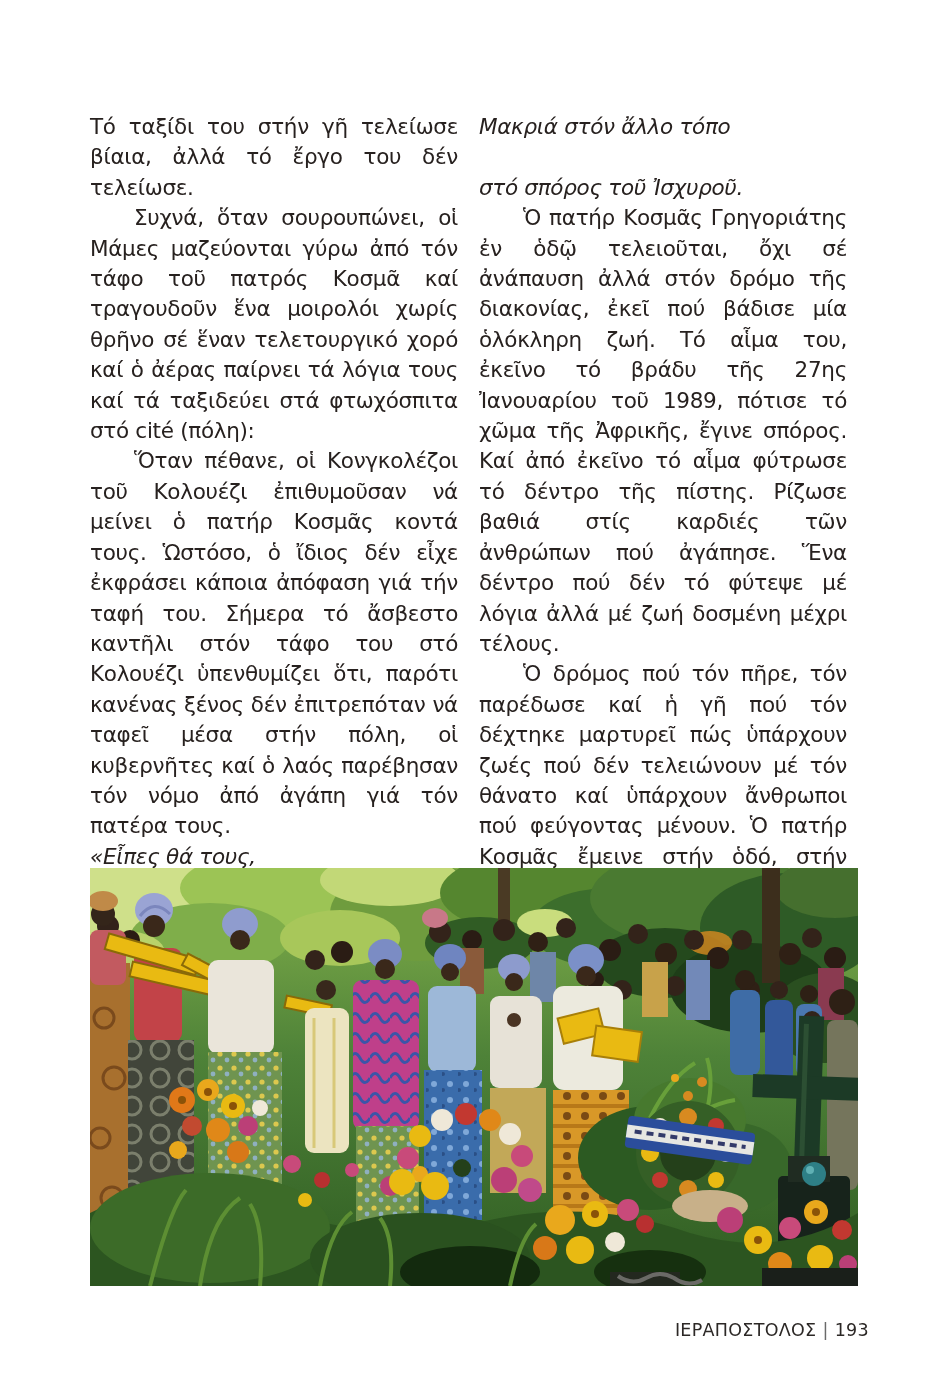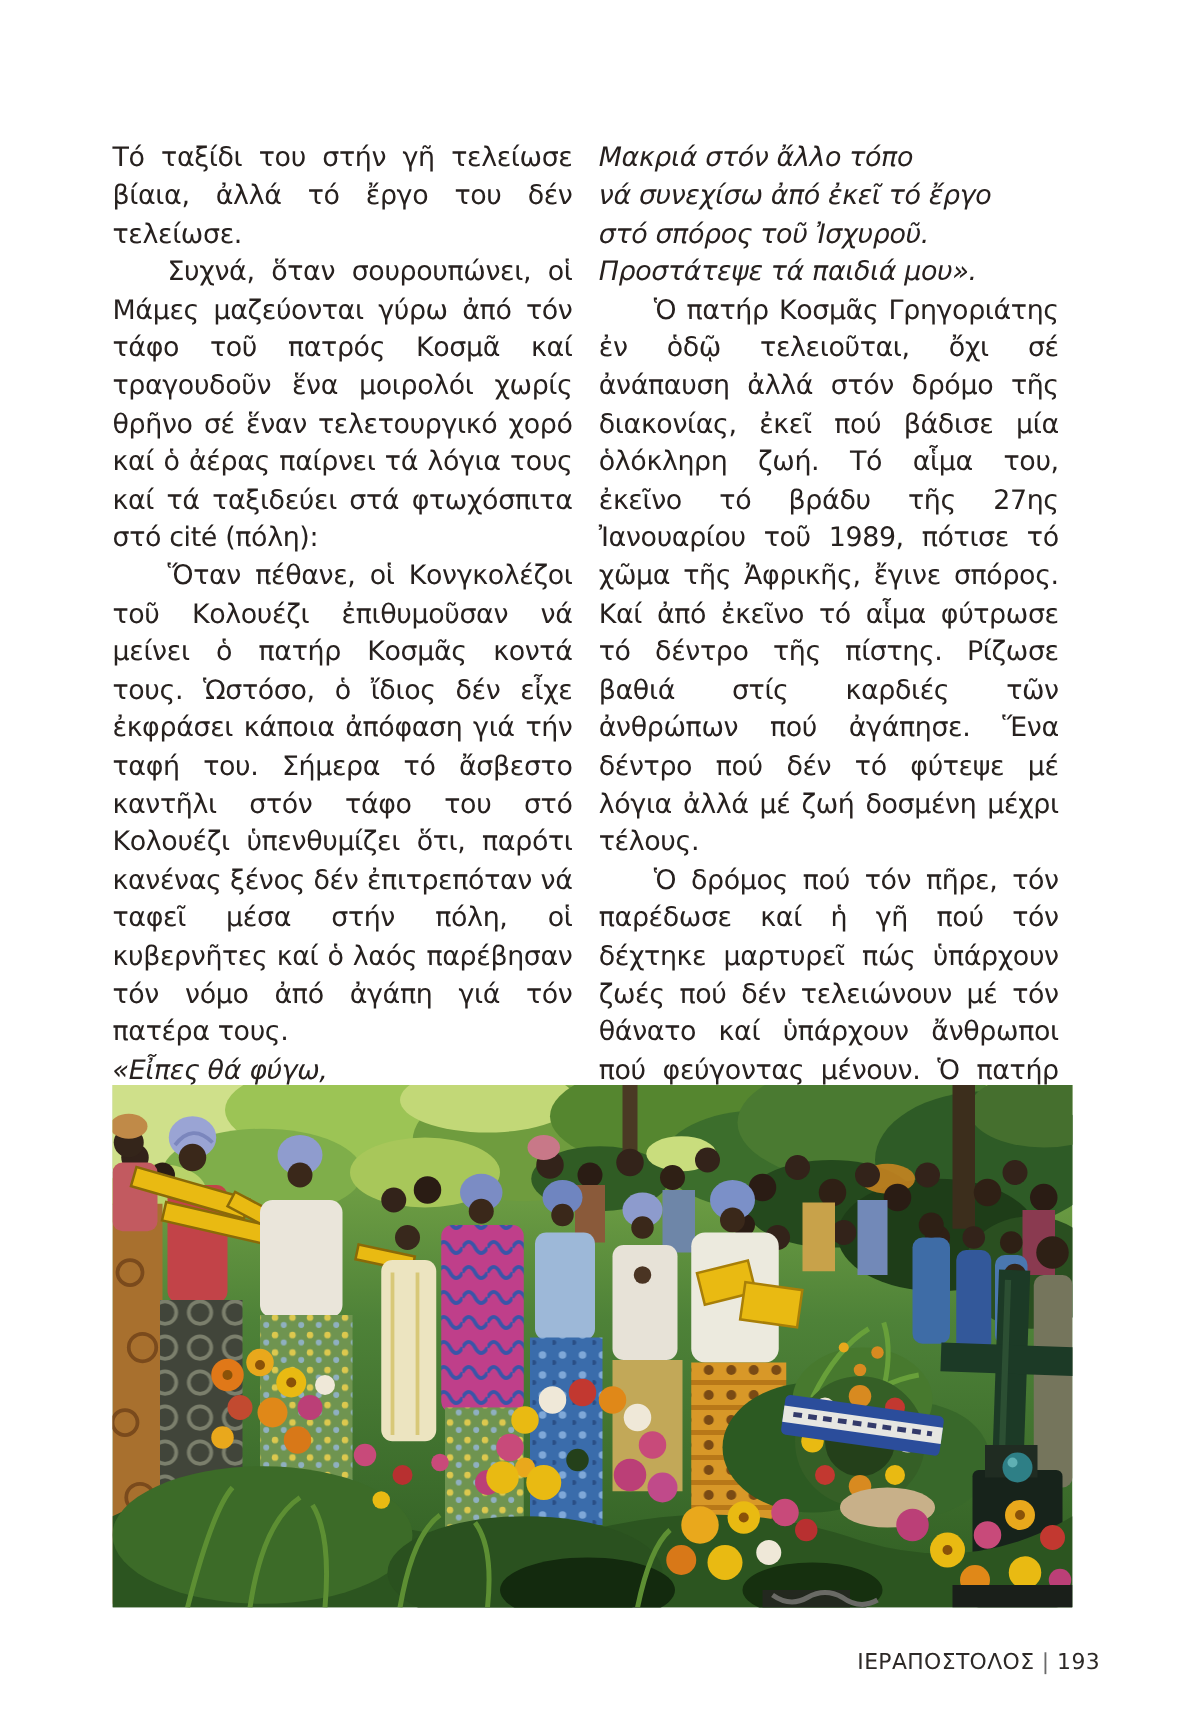--- a/index.html
+++ b/index.html
@@ -7,46 +7,45 @@
         font-family:"DejaVu Sans","Liberation Sans",sans-serif;color:#27211f;}
   .col{position:absolute;top:112px;width:368px;font-size:21.5px;line-height:30.4px;
        text-align:justify;letter-spacing:-0.3px;}
   .col-left{left:90px;}
   .col-right{left:479px;}
   .col p{margin:0;}
   .col p.ind{text-indent:44px;}
   .poem{font-style:italic;text-align:left;}
   .photo{position:absolute;left:90px;top:868px;width:768px;height:418px;margin:0;}
   .photo svg{display:block;width:100%;height:100%;}
-  .footer{position:absolute;top:1320px;left:11px;width:857px;text-align:right;
+  .footer{position:absolute;top:1320px;left:0;width:857px;text-align:right;
           font-size:17.5px;letter-spacing:0.3px;color:#2c2826;padding-left:12px;}
   .footer .sep{color:#6a6a6a;padding:0 6px;font-weight:400;}
 </style>
 </head>
 <body>
 
 <div class="page">
 
   <div class="col col-left">
     <p class="body">Τό ταξίδι του στήν γῆ τελείωσε βίαια, ἀλλά τό ἔργο του δέν τελείωσε.</p>
     <p class="body ind">Συχνά, ὅταν σουρουπώνει, οἱ Μάμες μαζεύονται γύρω ἀπό τόν τάφο τοῦ πατρός Κοσμᾶ καί τραγουδοῦν ἕνα μοιρολόι χωρίς θρῆνο σέ ἕναν τελετουργικό χορό καί ὁ ἀέρας παίρνει τά λόγια τους καί τά ταξιδεύει στά φτωχόσπιτα στό cité (πόλη):</p>
     <p class="body ind">Ὅταν πέθανε, οἱ Κονγκολέζοι τοῦ Κολουέζι ἐπιθυμοῦσαν νά μείνει ὁ πατήρ Κοσμᾶς κοντά τους. Ὡστόσο, ὁ ἴδιος δέν εἶχε ἐκφράσει κάποια ἀπόφαση γιά τήν ταφή του. Σήμερα τό ἄσβεστο καντῆλι στόν τάφο του στό Κολουέζι ὑπενθυμίζει ὅτι, παρότι κανένας ξένος δέν ἐπιτρεπόταν νά ταφεῖ μέσα στήν πόλη, οἱ κυβερνῆτες καί ὁ λαός παρέβησαν τόν νόμο ἀπό ἀγάπη γιά τόν πατέρα τους.</p>
     <p class="poem">
-      <span>«Εἶπες θά φύγω,</span><br>
+      <span>«Εἶπες θά τους,</span><br>
       <span>θά φύγω ἀπό τήν Κατάνγκα,</span><br>
       <span>προστάτεψε τά παιδιά μου.</span>
     </p>
   </div>
 
   <div class="col col-right">
     <p class="poem">
       <span>Μακριά στόν ἄλλο τόπο</span><br>
-      <span>νά συνεχίσω ἀπό ἐκεῖ τό ἔργο</span><br>
+      <br>
       <span>στό σπόρος τοῦ Ἰσχυροῦ.</span><br>
-      <span>Προστάτεψε τά παιδιά μου».</span>
     </p>
     <p class="body ind">Ὁ πατήρ Κοσμᾶς Γρηγοριάτης ἐν ὁδῷ τελειοῦται, ὄχι σέ ἀνάπαυση ἀλλά στόν δρόμο τῆς διακονίας, ἐκεῖ πού βάδισε μία ὁλόκληρη ζωή. Τό αἷμα του, ἐκεῖνο τό βράδυ τῆς 27ης Ἰανουαρίου τοῦ 1989, πότισε τό χῶμα τῆς Ἀφρικῆς, ἔγινε σπόρος. Καί ἀπό ἐκεῖνο τό αἷμα φύτρωσε τό δέντρο τῆς πίστης. Ρίζωσε βαθιά στίς καρδιές τῶν ἀνθρώπων πού ἀγάπησε. Ἕνα δέντρο πού δέν τό φύτεψε μέ λόγια ἀλλά μέ ζωή δοσμένη μέχρι τέλους.</p>
     <p class="body ind">Ὁ δρόμος πού τόν πῆρε, τόν παρέδωσε καί ἡ γῆ πού τόν δέχτηκε μαρτυρεῖ πώς ὑπάρχουν ζωές πού δέν τελειώνουν μέ τόν θάνατο καί ὑπάρχουν ἄνθρωποι πού φεύγοντας μένουν. Ὁ πατήρ Κοσμᾶς ἔμεινε στήν ὁδό, στήν μνήμη, στήν πίστη.</p>
   </div>
 
   <figure class="photo" role="img" aria-label="Κηδεία: πλῆθος γυναικῶν μέ μαντῆλες καί πολύχρωμα φορέματα ψάλλουν ἀνάμεσα σέ πράσινο φύλλωμα· μπροστά, τάφος σκεπασμένος μέ κίτρινα, πορτοκαλί καί ρόζ λουλούδια, στεφάνι μέ μπλέ κορδέλα καί πράσινος σταυρός.">
     <svg viewBox="0 0 768 418" preserveAspectRatio="none" aria-hidden="true">
       <defs>
         <linearGradient id="gFol" x1="0" y1="0" x2="0" y2="1">
           <stop offset="0" stop-color="#86b24c"></stop>

